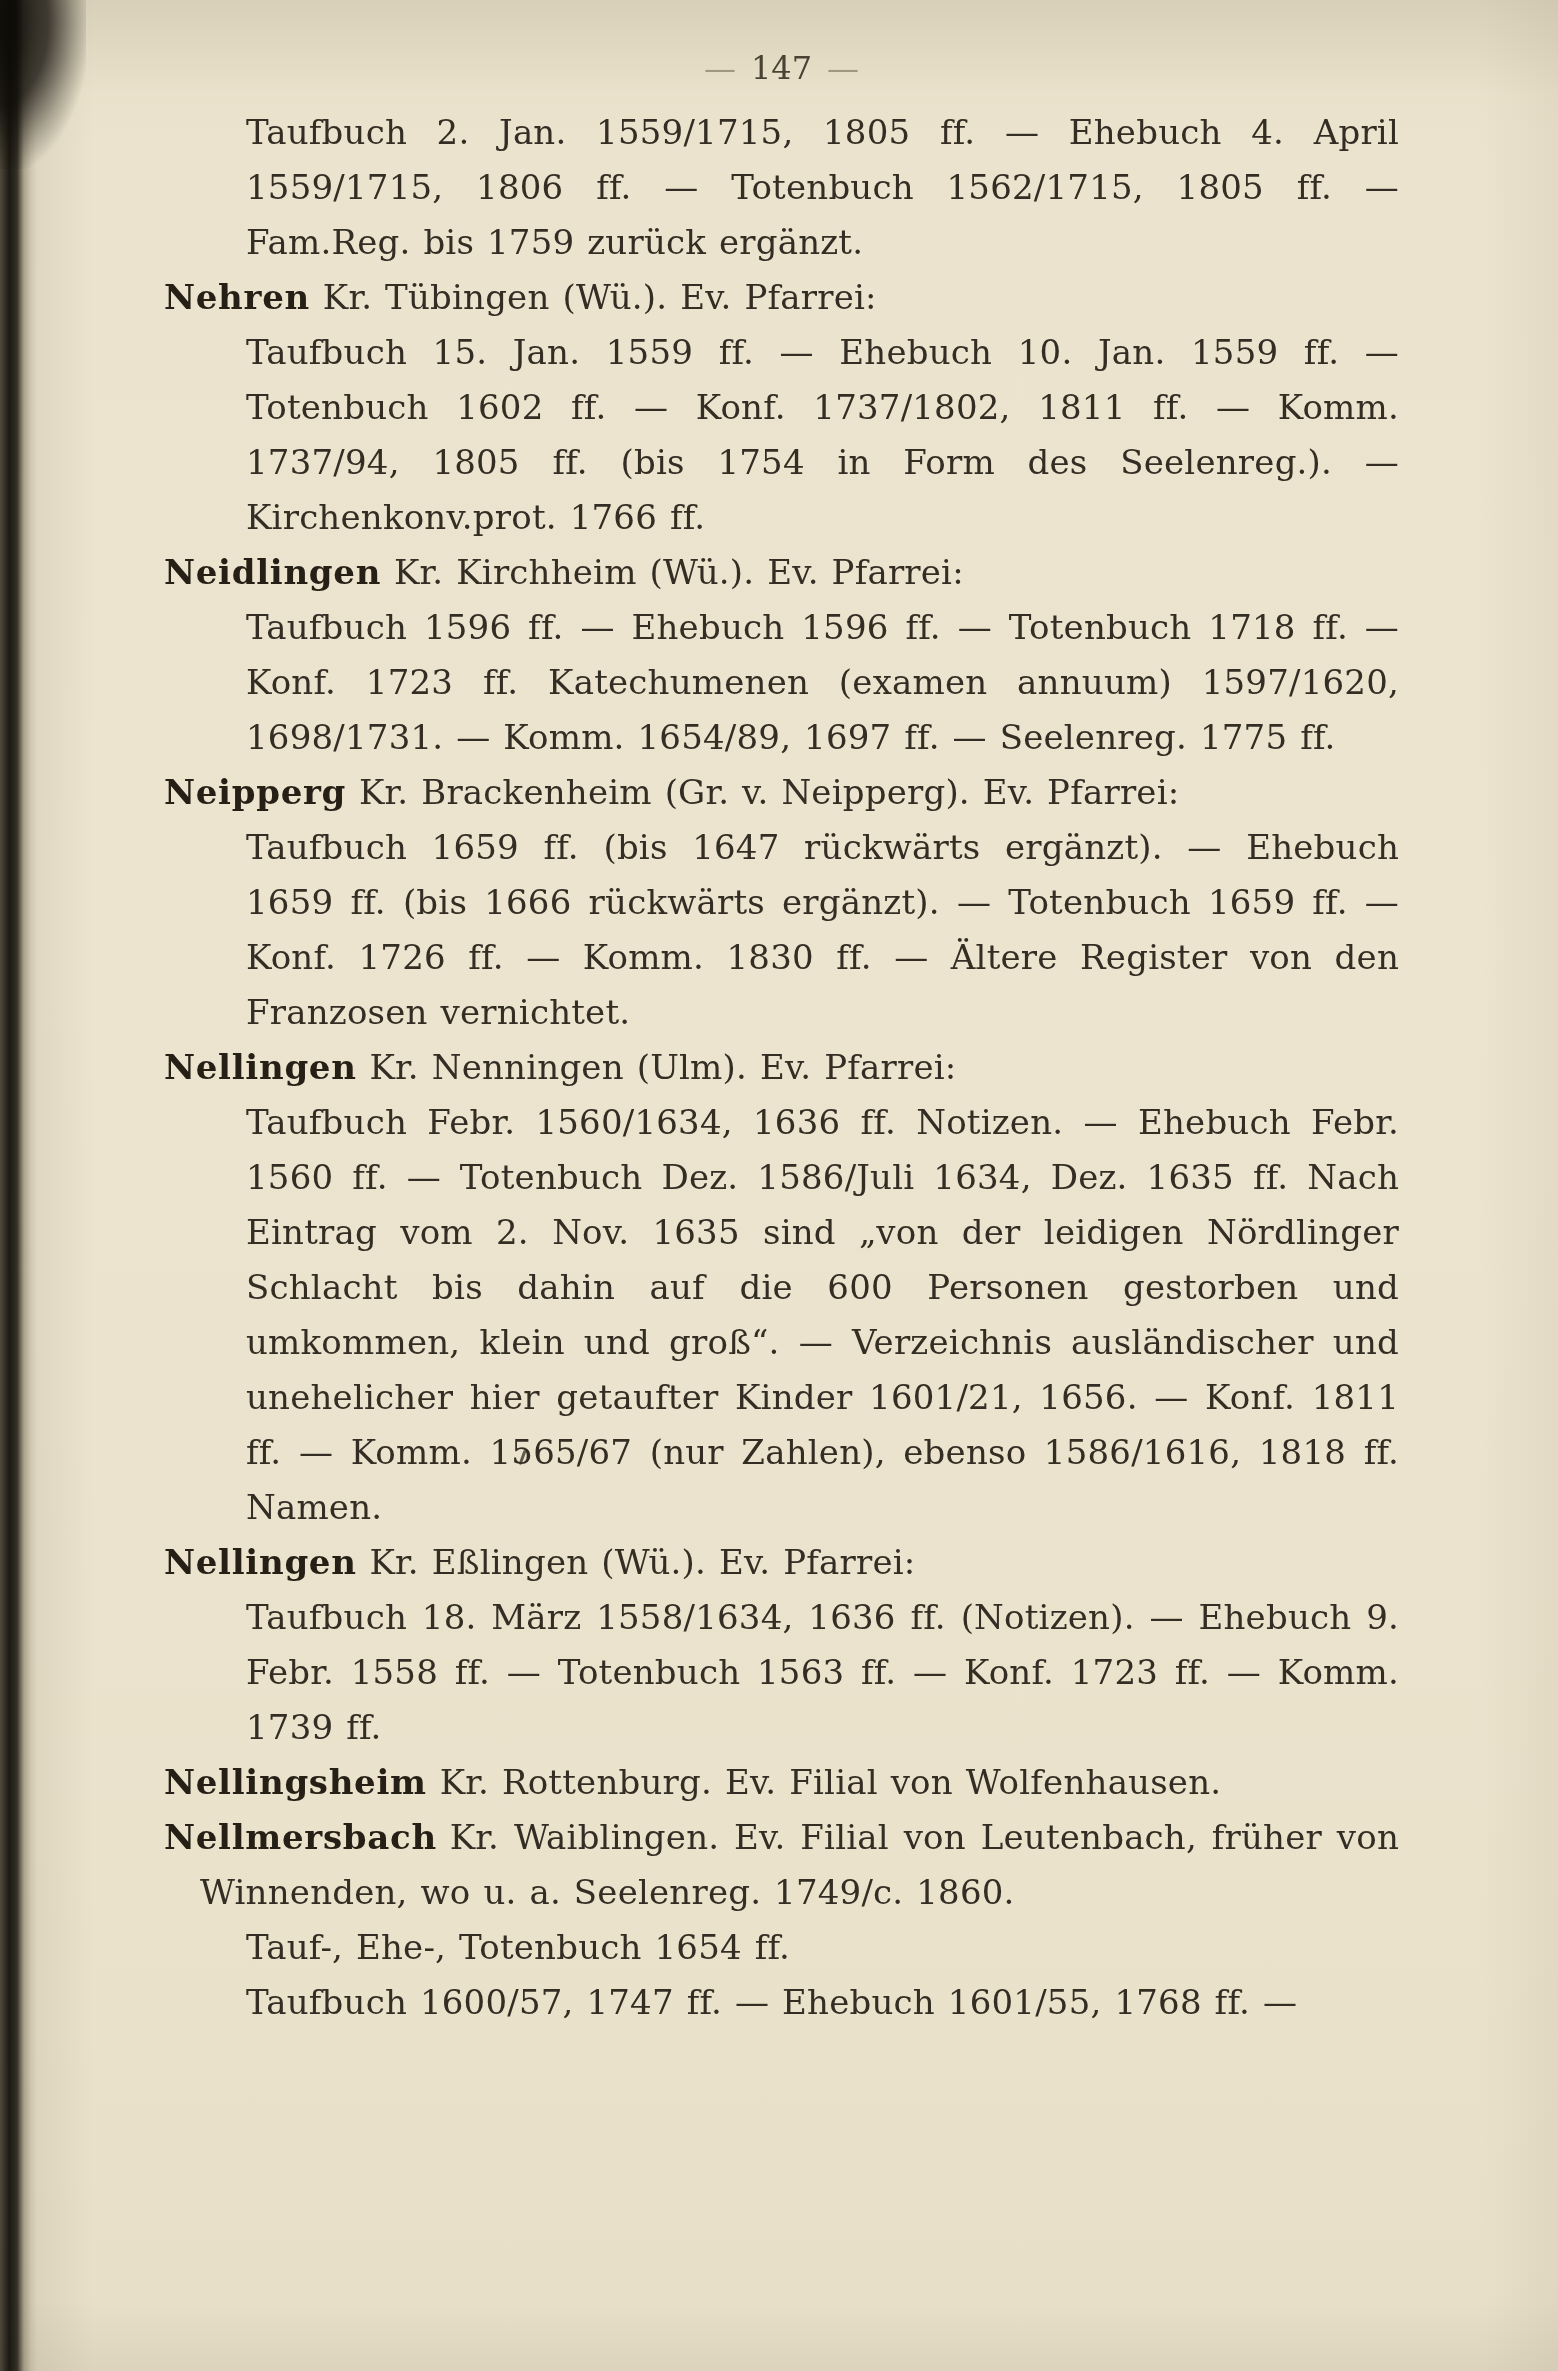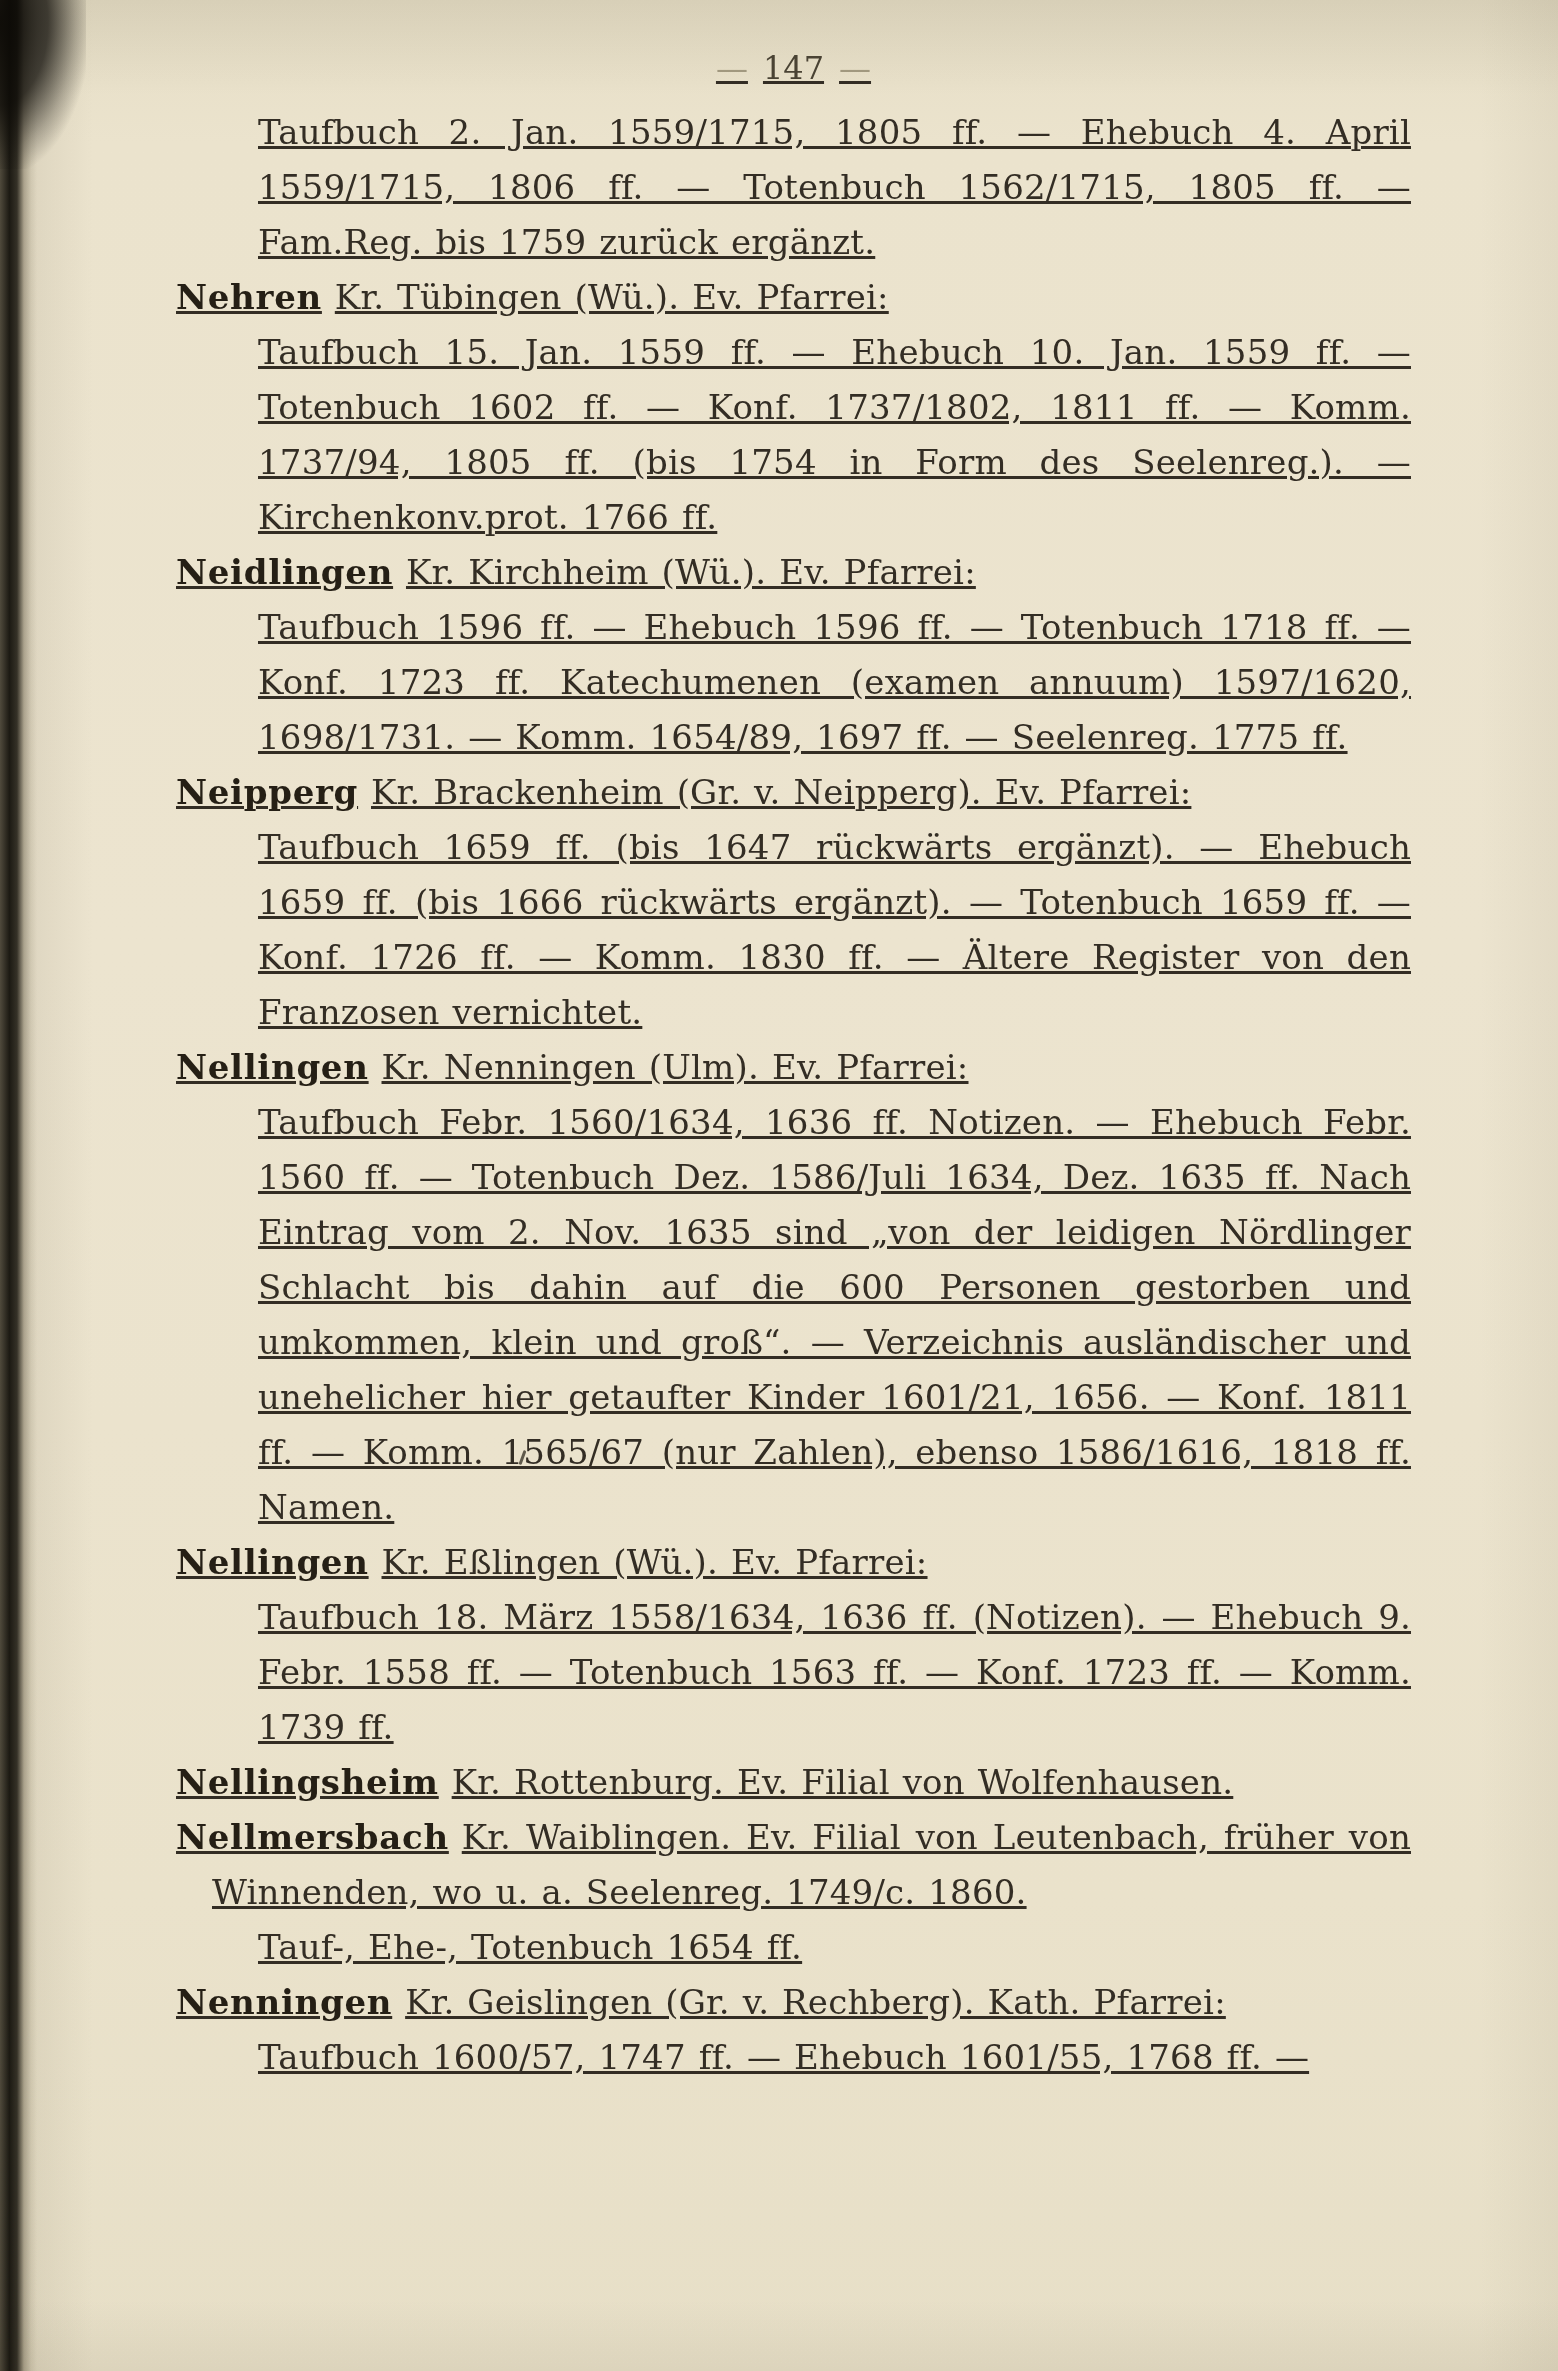--- a/index.html
+++ b/index.html
@@ -67,24 +67,23 @@
     top: 1450px;
     width: 2.8px;
     height: 15px;
     background: rgba(50,44,32,0.75);
     transform: rotate(20deg);
     border-radius: 1.9px;
   }
 
   .content {
     position: absolute;
-    left: 176px;
+    left: 164px;
     top: 47px;
     width: 1235px;
-    text-decoration: underline;
   }
 
   .pagenum {
     text-align: center;
     font-size: 32px;
     line-height: 43px;
     color: #4a4334;
     margin-bottom: 15px;
   }
   .pagenum .dash {
@@ -187,21 +186,18 @@
       <b class="headword">Nellmersbach</b><span class="headrest">Kr. Waiblingen. Ev. Filial von Leutenbach, früher von Winnenden, wo u. a. Seelenreg. 1749/c. 1860.</span>
     </p>
 
   </article>
 
   <article class="entry">
     <p class="body">Tauf-, Ehe-, Totenbuch 1654 ff.</p>
   </article>
 
   <article class="entry">
-    <p class="head">
-      <b class="headword">Nenningen</b><span class="headrest">Kr. Geislingen (Gr. v. Rechberg). Kath. Pfarrei:</span>
-    </p>
     <p class="body">Taufbuch 1600/57, 1747 ff. — Ehebuch 1601/55, 1768 ff. —</p>
   </article>
 </section>
   </div>
 </main>
 
 
 </body></html>

